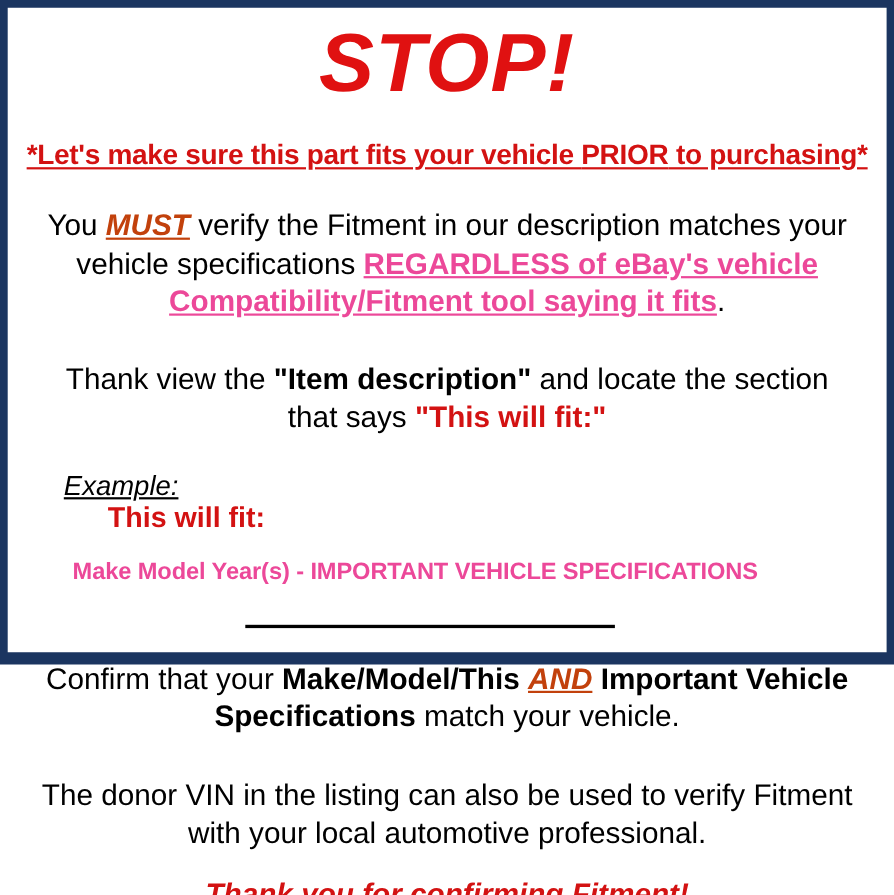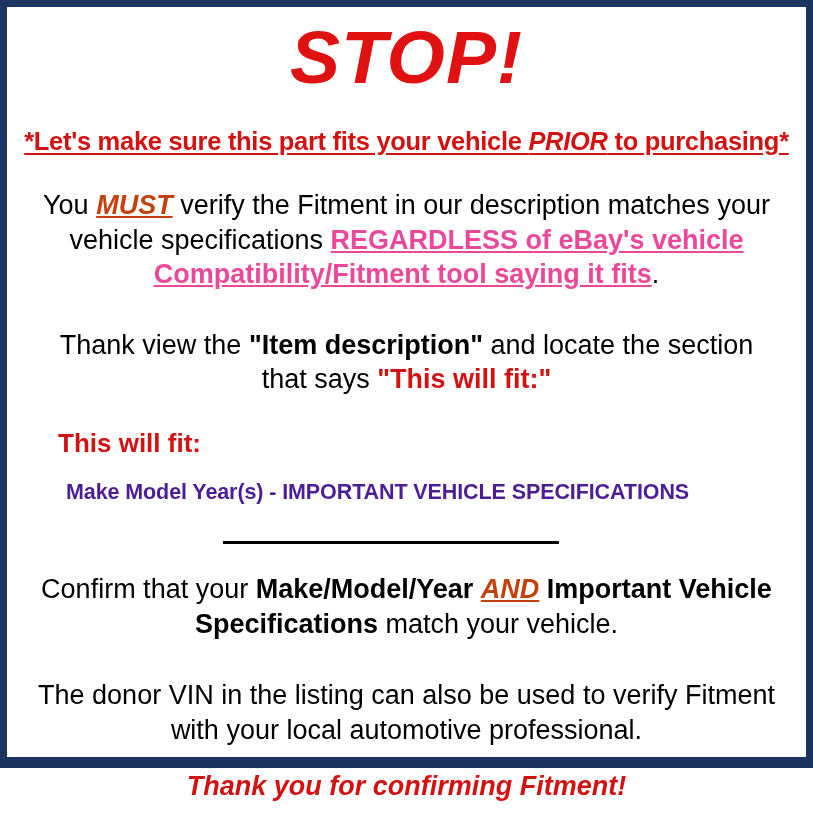--- a/index.html
+++ b/index.html
@@ -10,21 +10,21 @@
   body {
     width: 813px;
     height: 814px;
     overflow: hidden;
     font-family: "Liberation Sans", sans-serif;
   }
 
   #notice-card {
     box-sizing: border-box;
     width: 813px;
-    height: 768px;
+    height: 604px;
     background: #ffffff;
     border-top: 7px solid #1b3560;
     border-left: 7px solid #1b3560;
     border-right: 7px solid #1b3560;
     border-bottom: 11px solid #1b3560;
     position: relative;
   }
 
   .inner {
     box-sizing: border-box;
@@ -52,21 +52,21 @@
     color: #d31212;
     font-weight: bold;
     font-size: 25.5px;
     line-height: 1.1;
     margin: 32px 0 0 0;
     text-decoration: underline;
     text-underline-offset: 3px;
     white-space: nowrap;
     letter-spacing: -0.3px;
   }
-  #subtitle .ital { font-style: italic; }
+  #subtitle .ital { }
 
   
   .para {
     color: #000000;
     font-size: 27px;
     line-height: 1.28;
     margin: 0;
     padding: 0 22px;
     text-align: center;
   }
@@ -96,23 +96,24 @@
     text-decoration: underline;
     text-underline-offset: 2px;
     display: inline-block;
   }
   #example-willfit {
     color: #d31212;
     font-weight: bold;
     font-size: 26px;
     line-height: 1.15;
     margin-top: 1px;
+    margin-left: 40px;
   }
   #example-spec {
-    color: #4c1d95;
+    color: #ec4899;
     font-weight: bold;
     font-size: 21.5px;
     line-height: 1.1;
     margin-top: 22px;
     padding-left: 8px;
     letter-spacing: -0.1px;
   }
 
   
   #divider-wrap {
@@ -147,28 +148,31 @@
 
     <h1 id="stop-heading">STOP!</h1>
 
     <div id="subtitle"><span>*Let's make sure this part fits your vehicle </span><span class="ital">PRIOR</span><span> to purchasing*</span></div>
 
     <p class="para" id="para-must"><span>You </span><span class="rediu">MUST</span><span> verify the Fitment in our description matches your vehicle specifications </span><span class="redbu">REGARDLESS of eBay's vehicle Compatibility/Fitment tool saying it fits</span><span>.</span></p>
 
     <p class="para" id="para-itemdesc"><span>Thank view the </span><span class="b">"Item description"</span><span> and locate the section that says </span><span class="red b">"This will fit:"</span></p>
 
     <div id="example-block">
+      <div>
+        <span id="example-label">Example:</span>
+      </div>
       <div id="example-willfit">This will fit:</div>
       <div id="example-spec">Make Model Year(s) - IMPORTANT VEHICLE SPECIFICATIONS</div>
     </div>
 
     <div id="divider-wrap">
       <span id="divider"></span>
     </div>
 
-    <p class="para" id="para-confirm"><span>Confirm that your </span><span class="b">Make/Model/Year</span><span> </span><span class="rediu">AND</span><span> </span><span class="b">Important Vehicle Specifications</span><span> match your vehicle.</span></p>
+    <p class="para" id="para-confirm"><span>Confirm that your </span><span class="b">Make/Model/This</span><span> </span><span class="rediu">AND</span><span> </span><span class="b">Important Vehicle Specifications</span><span> match your vehicle.</span></p>
 
     <p class="para" id="para-vin">The donor VIN in the listing can also be used to verify Fitment with your local automotive professional.</p>
 
     <div id="thanks">Thank you for confirming Fitment!</div>
 
   </div>
 </div>
 
 </body></html>

